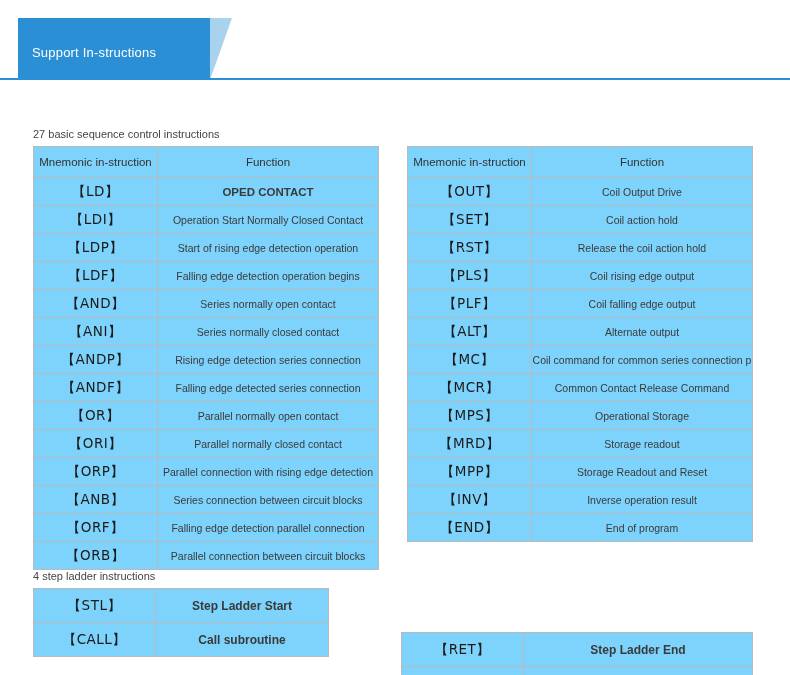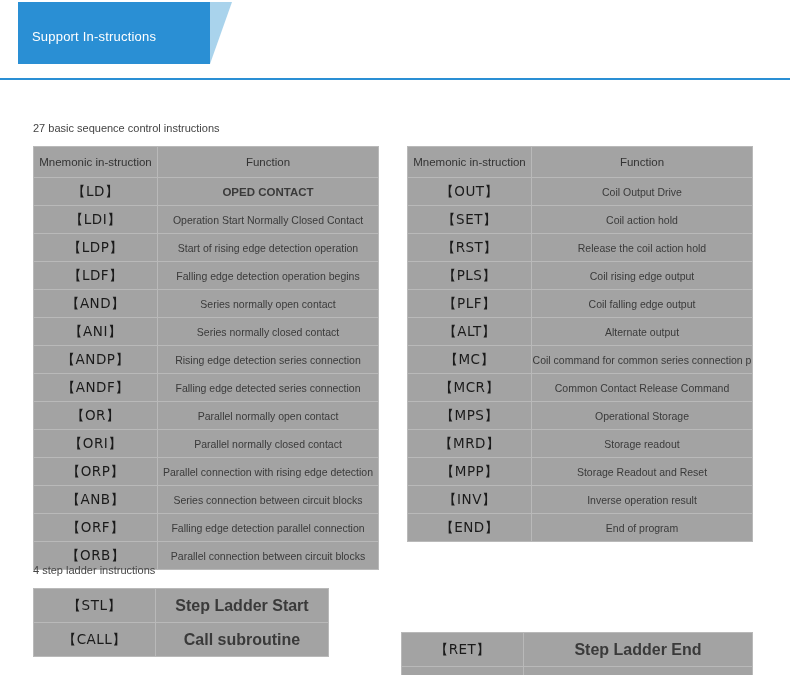--- a/index.html
+++ b/index.html
@@ -13,21 +13,21 @@
     font-family: "Liberation Sans", sans-serif;
     color: #333333;
     position: relative;
     overflow: hidden;
   }
 
   
   .header {
     position: absolute;
     left: 0;
-    top: 2px;
+    top: 18px;
     width: 686px;
     height: 62px;
   }
   .header-tab {
     position: absolute;
     left: 18px;
     top: 0;
     width: 192px;
     height: 62px;
     background: #2a8fd4;
@@ -59,30 +59,31 @@
     height: 2px;
     background: #2a8fd4;
   }
 
   
   .caption {
     position: absolute;
     font-size: 11px;
     color: #444444;
     white-space: nowrap;
+    margin-top: 6px;
   }
   #caption-27 { left: 33px; top: 122px; }
   #caption-4  { left: 33px; top: 564px; }
 
   
   .tbl {
     position: absolute;
     border-collapse: collapse;
     table-layout: fixed;
-    background: #a3a3a3;
+    background: #7dd3fc;
   }
   .tbl td, .tbl th {
     border: 1px solid #b9b9b9;
     padding: 0;
     height: 27px;
     vertical-align: middle;
     text-align: center;
     font-weight: normal;
   }
   .tbl .hdr {
@@ -110,21 +111,21 @@
   
   #tbl-left  { left: 33px;  top: 146px; width: 346px; }
   #tbl-right { left: 407px; top: 146px; width: 346px; }
   #tbl-stl   { left: 33px;  top: 588px; width: 296px; }
   #tbl-ret   { left: 401px; top: 588px; width: 352px; margin-top: 44px; }
 
   .col-mn  { width: 124px; }
   .col-fn  { width: auto; }
 
   #tbl-stl td, #tbl-ret td { height: 33px; }
-  #tbl-stl .fn, #tbl-ret .fn { font-size: 16px; text-align: center; }
+  #tbl-stl .fn, #tbl-ret .fn { font-size: 12px; text-align: center; }
   #tbl-stl .col-mn, #tbl-ret .col-mn { width: 122px; }
 </style>
 </head>
 <body>
 
 <div class="header">
   <div class="header-tab">
     <div class="header-tab-text">Support In-structions</div>
   </div>
   <div class="header-arrow"></div>

